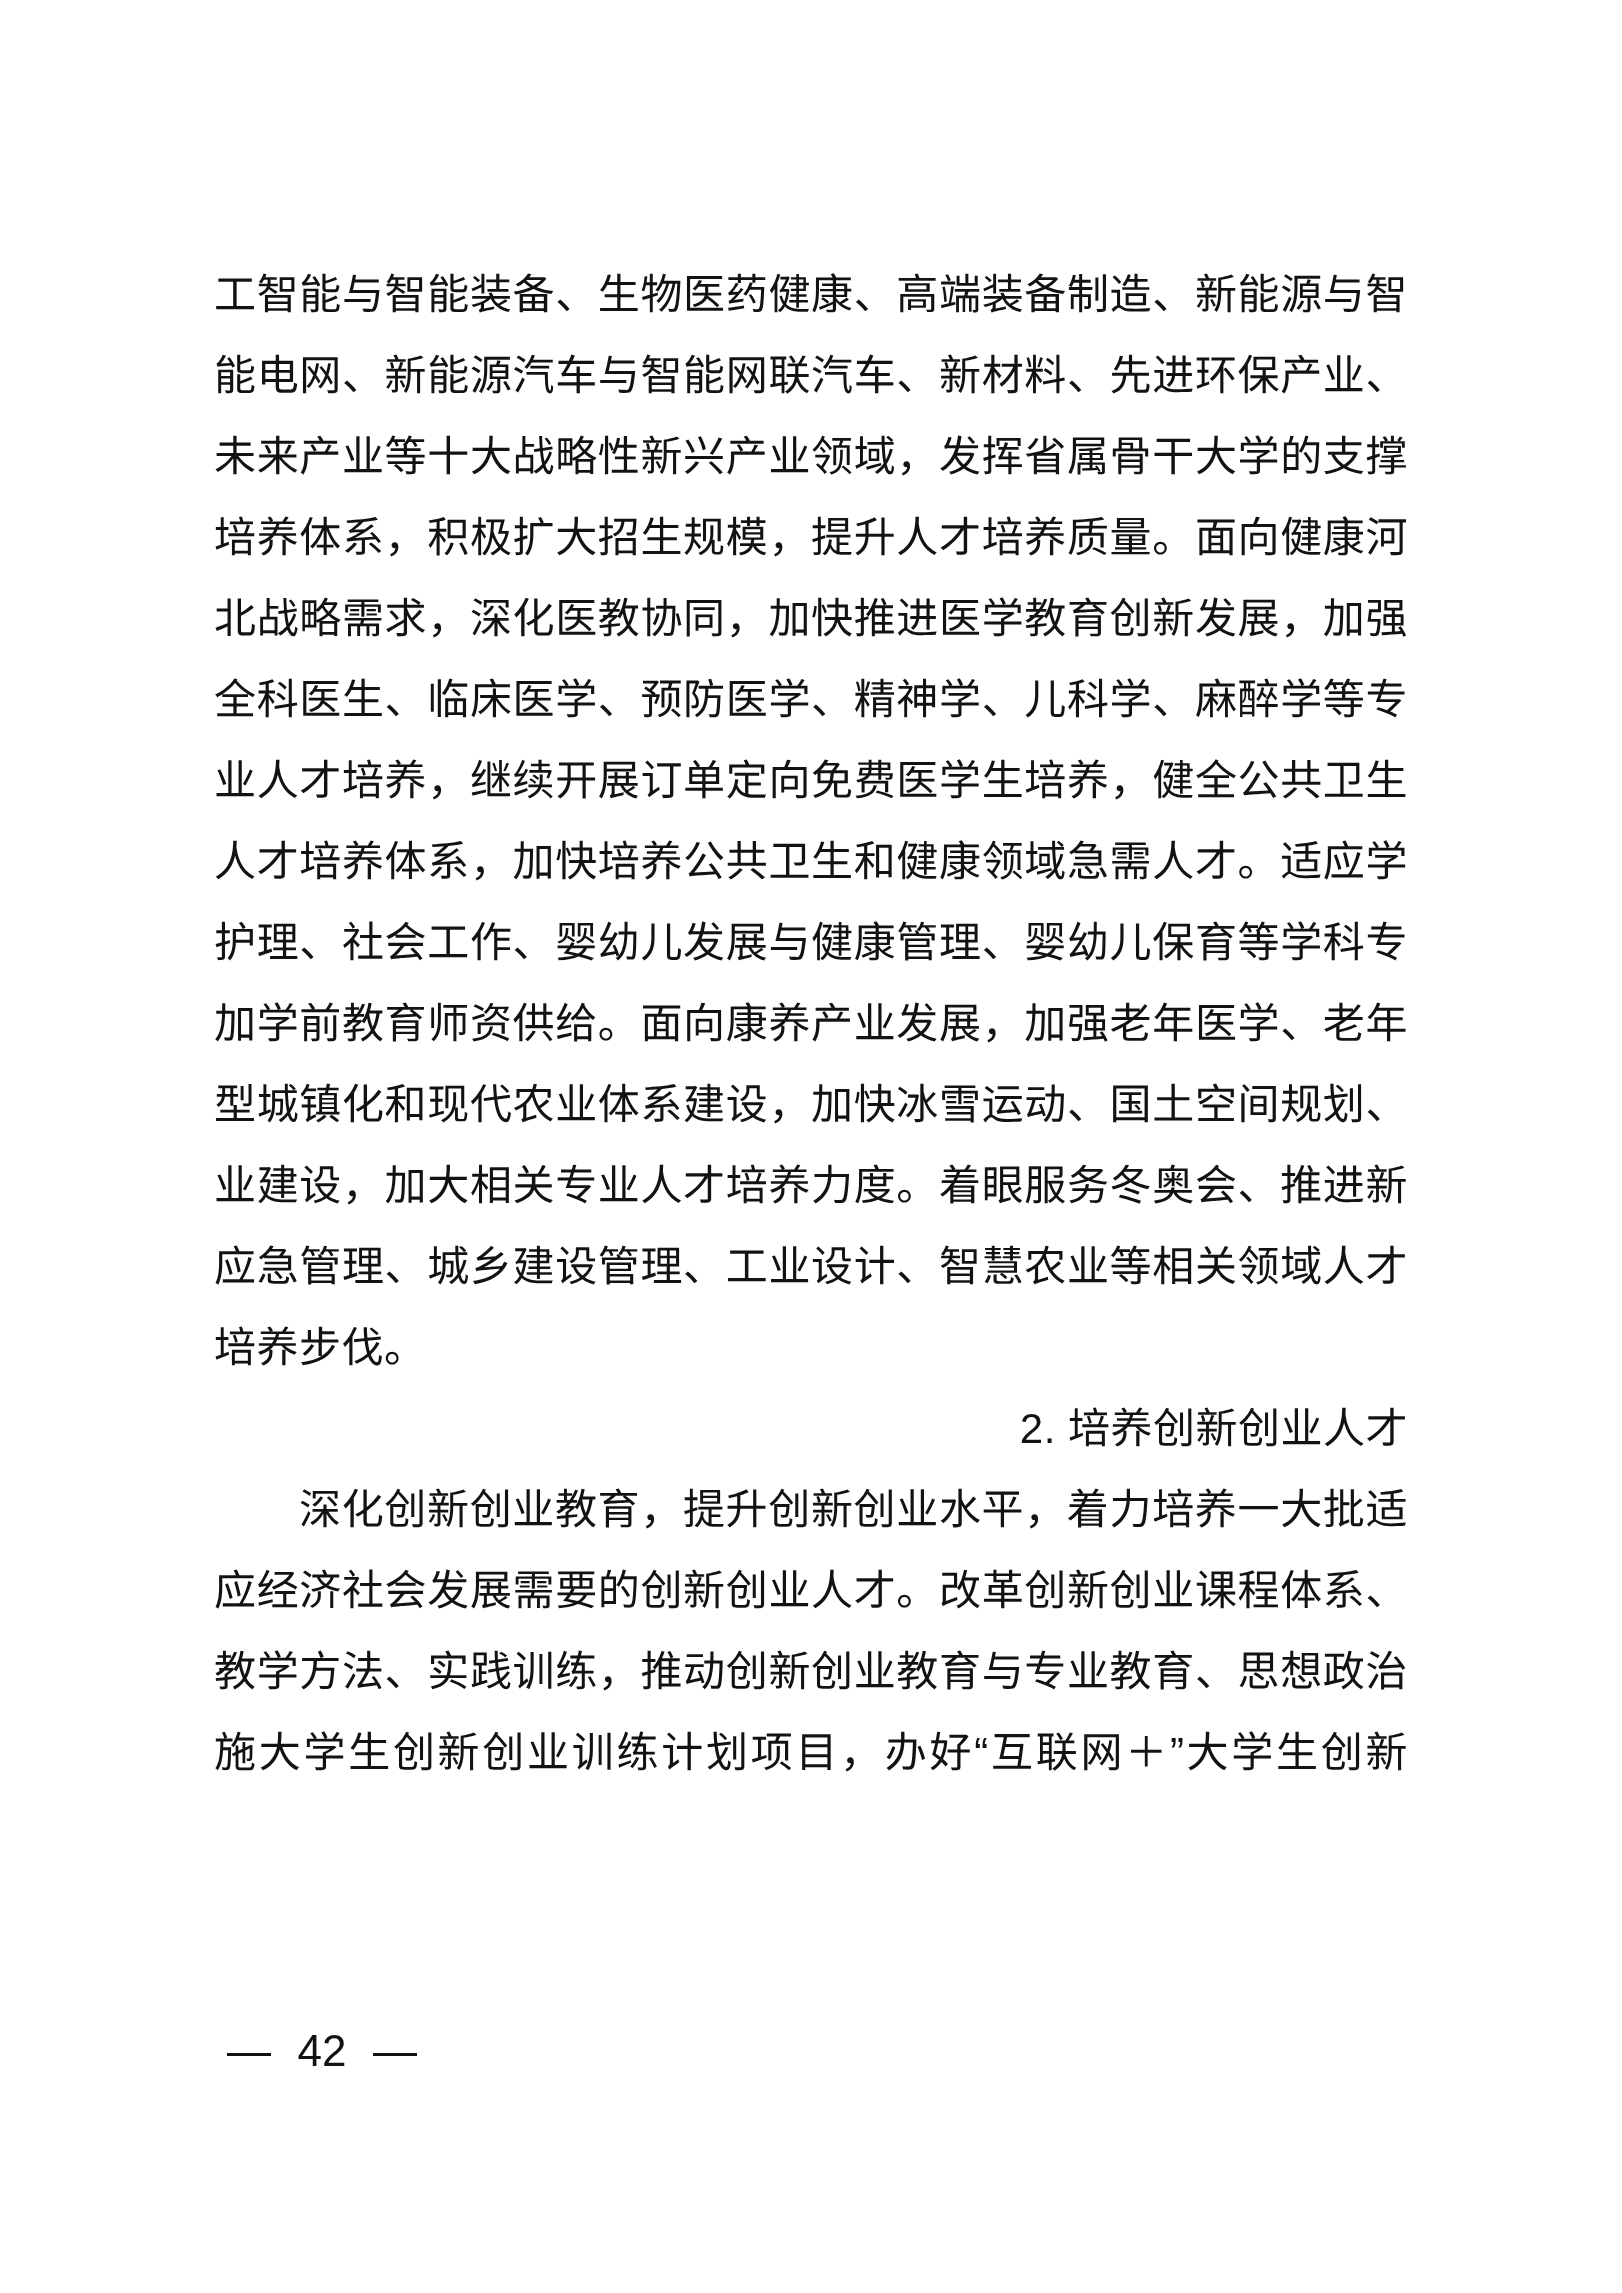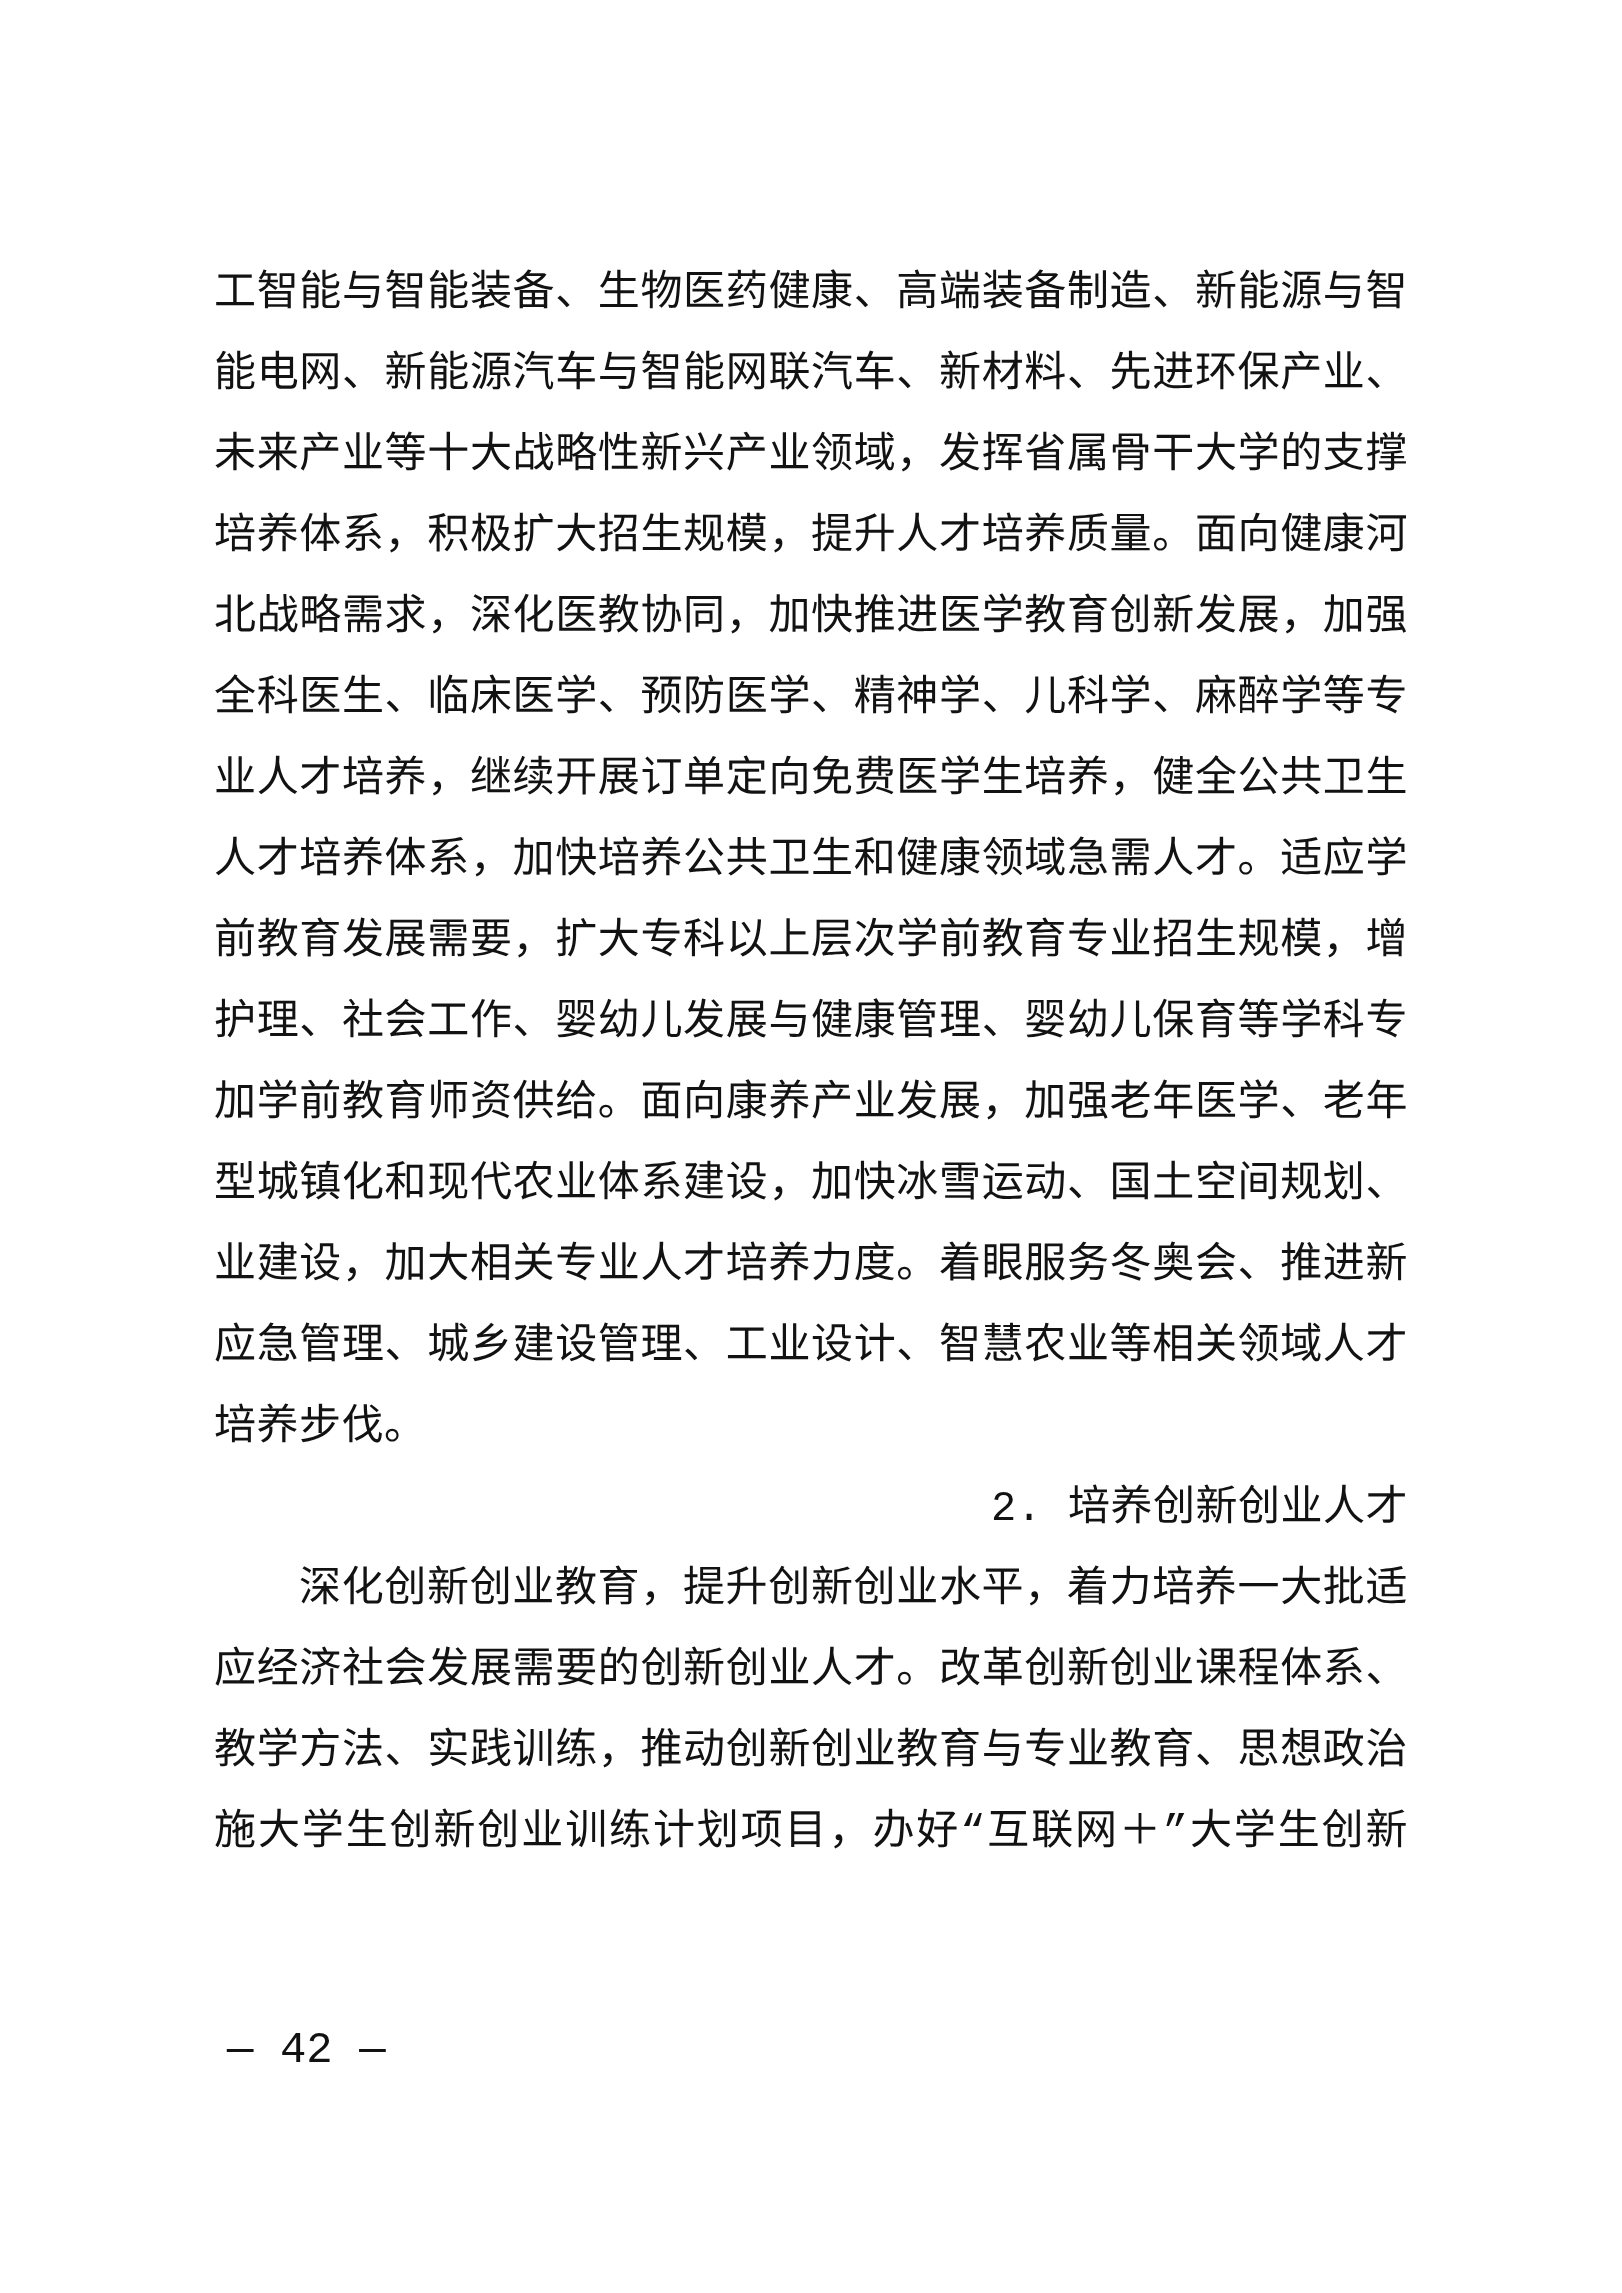--- a/index.html
+++ b/index.html
@@ -6,21 +6,21 @@
     margin: 0;
     padding: 0;
     background: #ffffff;
   }
   .page {
     position: relative;
     width: 1622px;
     height: 2294px;
     background: #ffffff;
     overflow: hidden;
-    font-family: Liberation Mono, monospace;
+    font-family: Liberation Sans, sans-serif;
     color: #121212;
   }
   .text-block {
     position: absolute;
     left: 214px;
     top: 254px;
     width: 1194px;
   }
   .line {
     margin: 0;
@@ -70,21 +70,20 @@
 <div class="page">
   <main class="text-block">
     <p class="line full">工智能与智能装备、生物医药健康、高端装备制造、新能源与智</p>
     <p class="line full">能电网、新能源汽车与智能网联汽车、新材料、先进环保产业、</p>
     <p class="line full">未来产业等十大战略性新兴产业领域，发挥省属骨干大学的支撑</p>
     <p class="line full">培养体系，积极扩大招生规模，提升人才培养质量。面向健康河</p>
     <p class="line full">北战略需求，深化医教协同，加快推进医学教育创新发展，加强</p>
     <p class="line full">全科医生、临床医学、预防医学、精神学、儿科学、麻醉学等专</p>
     <p class="line full">业人才培养，继续开展订单定向免费医学生培养，健全公共卫生</p>
     <p class="line full">人才培养体系，加快培养公共卫生和健康领域急需人才。适应学</p>
-    <p class="line full">前教育发展需要，扩大专科以上层次学前教育专业招生规模，增</p>
     <p class="line full">护理、社会工作、婴幼儿发展与健康管理、婴幼儿保育等学科专</p>
     <p class="line full">加学前教育师资供给。面向康养产业发展，加强老年医学、老年</p>
     <p class="line full">型城镇化和现代农业体系建设，加快冰雪运动、国土空间规划、</p>
     <p class="line full">业建设，加大相关专业人才培养力度。着眼服务冬奥会、推进新</p>
     <p class="line full">应急管理、城乡建设管理、工业设计、智慧农业等相关领域人才</p>
     <p class="line short">培养步伐。</p>
     <h2 class="line heading indent">2. 培养创新创业人才</h2>
     <p class="line full indent">深化创新创业教育，提升创新创业水平，着力培养一大批适</p>
     <p class="line full">应经济社会发展需要的创新创业人才。改革创新创业课程体系、</p>
     <p class="line full">教学方法、实践训练，推动创新创业教育与专业教育、思想政治</p>

